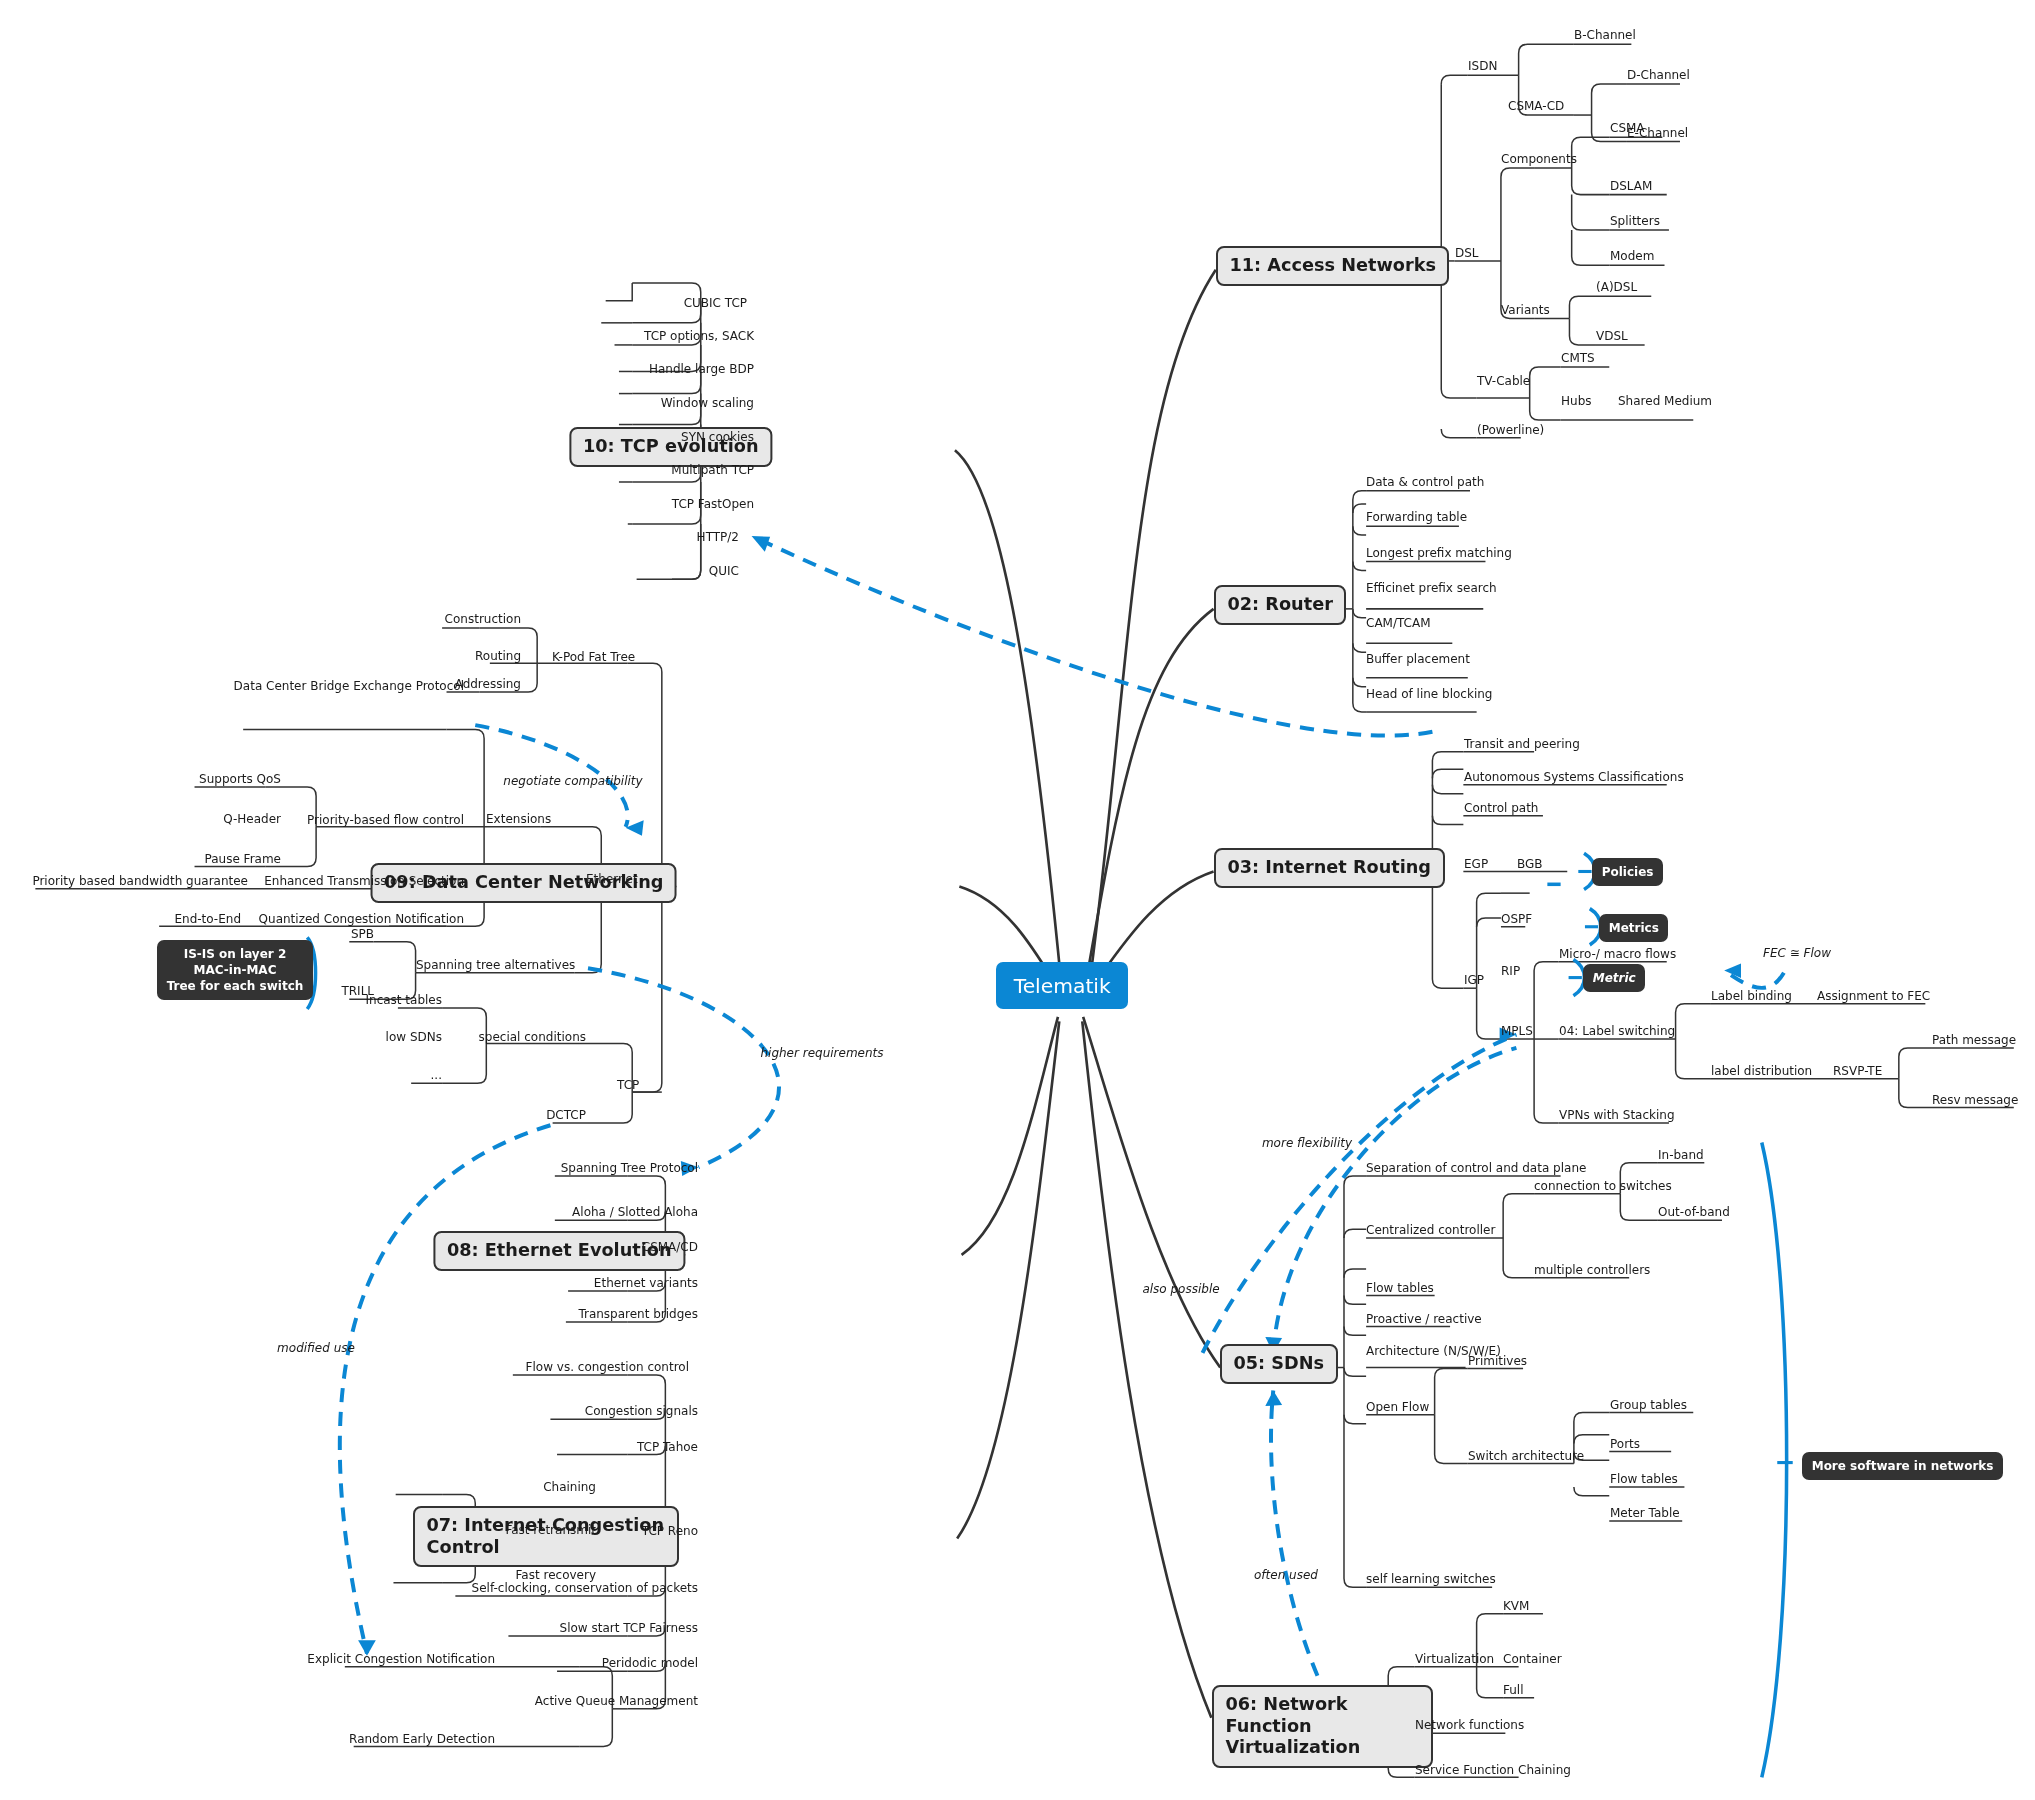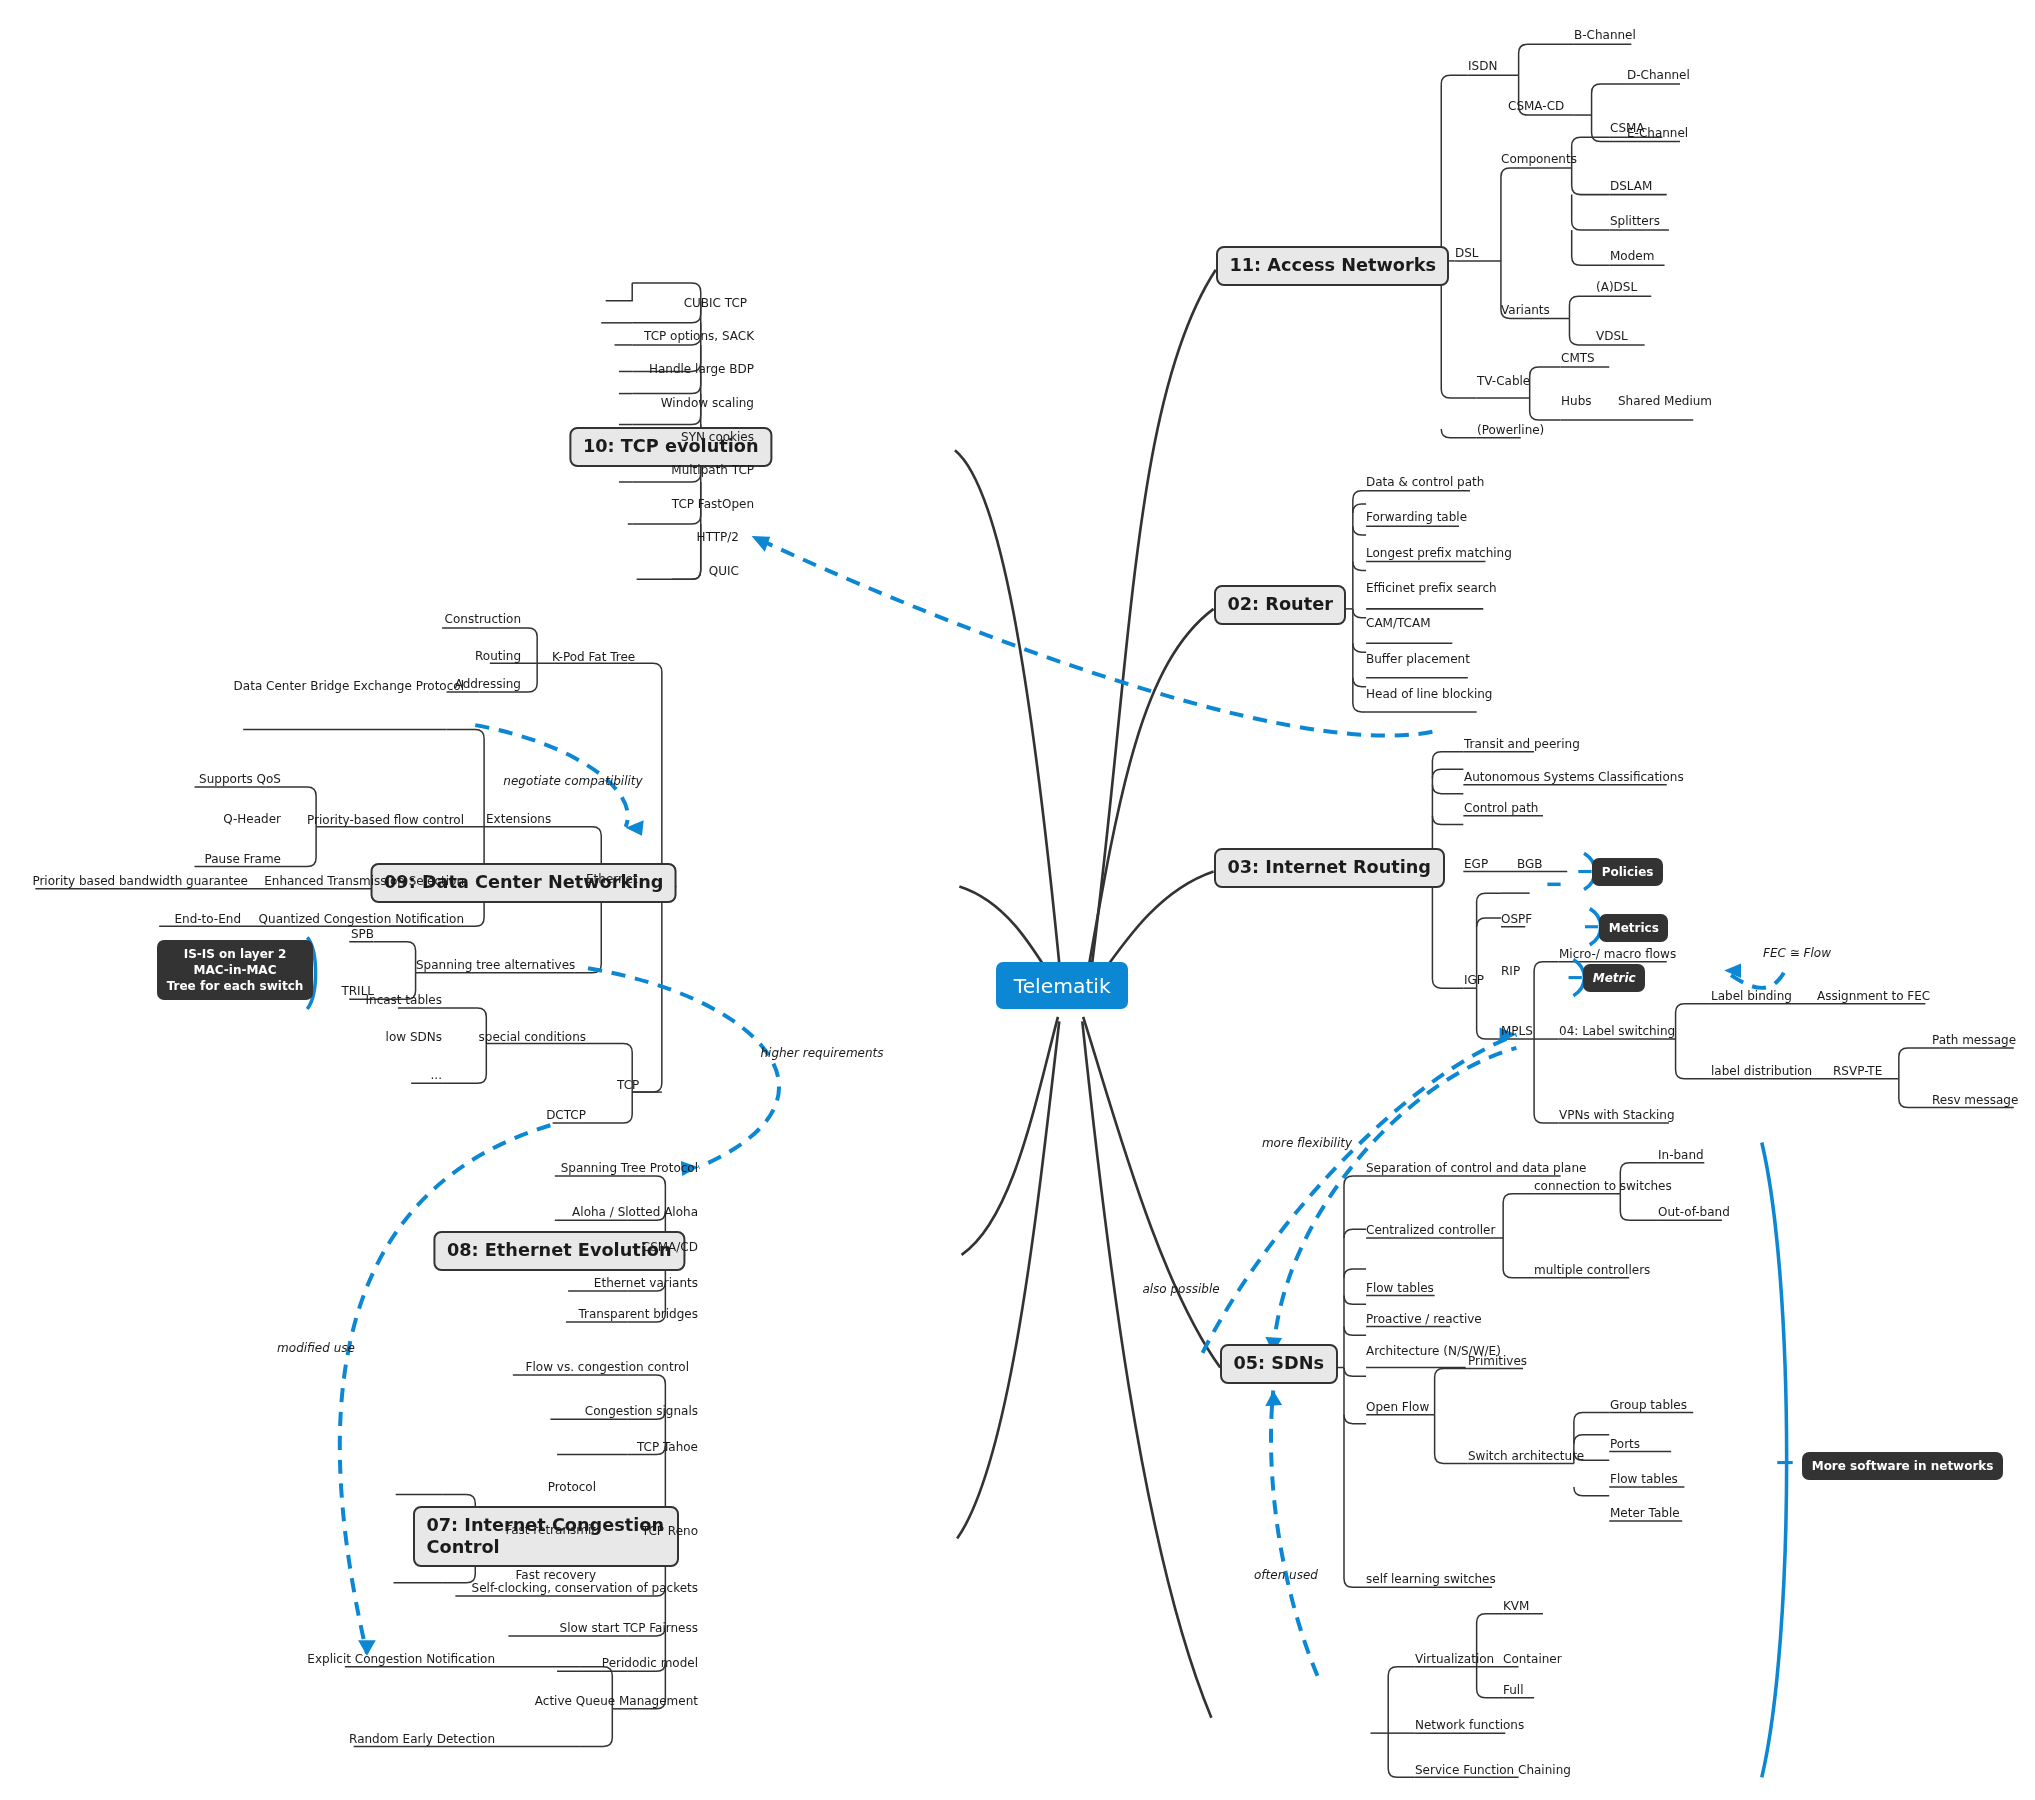--- a/index.html
+++ b/index.html
@@ -414,20 +414,21 @@
   <div class="topic" style="left:677px;top:863px;transform:translateX(-100%);">09: Data Center Networking</div>
 
   <div class="topic" style="left:1214px;top:848px;">03: Internet Routing</div>
 
   <div class="topic" style="left:1220px;top:1344px;">05: SDNs</div>
 
   <div class="topic" style="left:685px;top:1231px;transform:translateX(-100%);">08: Ethernet Evolution</div>
 
   <div class="topic two" style="left:679px;top:1506px;transform:translateX(-100%);width:266px;">07: Internet Congestion Control</div>
 
+  <div class="topic two" style="left:1212px;top:1685px;width:221px;">06: Network Function Virtualization</div>
 
   <div class="callout" style="left:1592px;top:858px;">Policies</div>
   <div class="callout" style="left:1599px;top:914px;">Metrics</div>
   <div class="callout" style="left:1583px;top:964px;font-style:italic;">Metric</div>
   <div class="callout multi" style="left:157px;top:940px;">IS-IS on layer 2
 MAC-in-MAC
 Tree for each switch</div>
   <div class="callout" style="left:1802px;top:1452px;">More software in networks</div>
 
   <div class="lbl" style="left:1468px;top:66px;">ISDN</div>
@@ -541,21 +542,21 @@
   <div class="lbl rgt" style="left:698px;top:1168px;">Spanning Tree Protocol</div>
   <div class="lbl rgt" style="left:698px;top:1212px;">Aloha / Slotted Aloha</div>
   <div class="lbl rgt" style="left:698px;top:1247px;">CSMA/CD</div>
   <div class="lbl rgt" style="left:698px;top:1283px;">Ethernet variants</div>
   <div class="lbl rgt" style="left:698px;top:1314px;">Transparent bridges</div>
 
   <div class="lbl rgt" style="left:689px;top:1367px;">Flow vs. congestion control</div>
   <div class="lbl rgt" style="left:698px;top:1411px;">Congestion signals</div>
   <div class="lbl rgt" style="left:698px;top:1447px;">TCP Tahoe</div>
   <div class="lbl rgt" style="left:698px;top:1531px;">TCP Reno</div>
-  <div class="lbl rgt" style="left:596px;top:1487px;">Protocol</div>
+  <div class="lbl rgt" style="left:596px;top:1487px;">Chaining</div>
   <div class="lbl rgt" style="left:596px;top:1530px;">Fast retransmit</div>
   <div class="lbl rgt" style="left:596px;top:1575px;">Fast recovery</div>
   <div class="lbl rgt" style="left:698px;top:1588px;">Self-clocking, conservation of packets</div>
   <div class="lbl rgt" style="left:698px;top:1628px;">Slow start TCP Fairness</div>
   <div class="lbl rgt" style="left:698px;top:1663px;">Peridodic model</div>
   <div class="lbl rgt" style="left:698px;top:1701px;">Active Queue Management</div>
   <div class="lbl rgt" style="left:495px;top:1659px;">Explicit Congestion Notification</div>
   <div class="lbl rgt" style="left:495px;top:1739px;">Random Early Detection</div>
 
   <div class="note" style="left:573px;top:781px;">negotiate compatibility</div>

